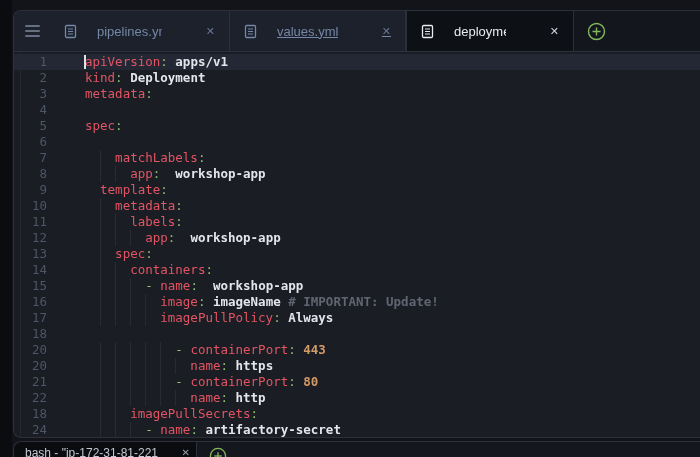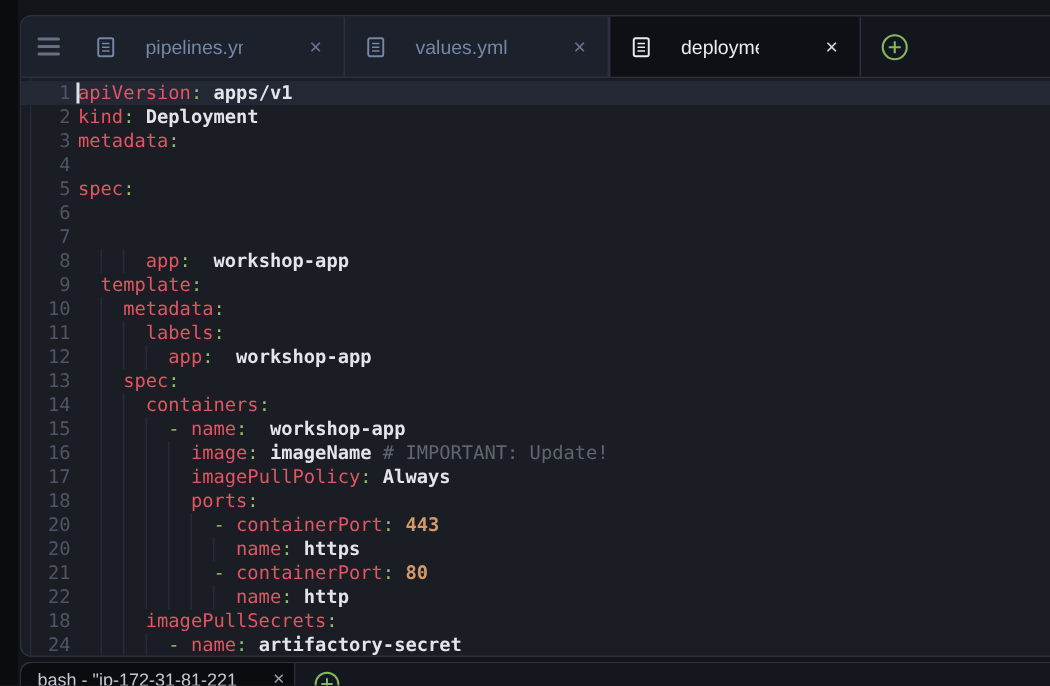--- a/index.html
+++ b/index.html
@@ -38,46 +38,46 @@
   .tab .tab-label { white-space:nowrap; overflow:hidden; }
   .tab .spacer { flex:1; }
   .tab .close { font-size:11px; color:#66748f; padding:2px 4px; cursor:pointer; }
   .tab.active {
     background:var(--active-tab-bg,#0d1015);
     color:var(--active-tab-color,#e9ebee);
     border-left:1px solid var(--card-border,#2b303c);
   }
   .tab.active .close { color:#cfd3da; }
   .tab-1 { width:180px; }
-  .tab-2 { width:176px; }
+  .tab-2 { width:176px;text-decoration:underline; }
   .tab-3 { width:168px; }
   .file-icon { flex-shrink:0; display:block; }
   .tabbar-rest { flex:1; display:flex; align-items:center; background:#13161d; padding-left:11px; }
   .plus-btn {
     width:22px; height:22px; padding:0; border:none; background:transparent; cursor:pointer;
     display:flex; align-items:center; justify-content:center;
   }
 
   
   .editor {
     position:relative; height:386px; padding-top:2px;
     font-family:"DejaVu Sans Mono", monospace;
     font-size:12.5px; line-height:16px; cursor:text;
   }
   .gutter-sep { position:absolute; left:6px; top:0; bottom:0; width:1px; background:#232833; }
   .line { display:flex; height:16px; position:relative; }
   .line.current { background:var(--current-line-bg,#242835); }
   .ln { width:33px; flex-shrink:0; text-align:right; color:var(--line-number-color,#4e5665); }
-  .code { position:relative; margin-left:5px; white-space:pre; color:#dce0e5; }
+  .code { position:relative; margin-left:38px; white-space:pre; color:#dce0e5; }
   .tok-k { color:var(--key-color,#e25563); }
   .tok-p { color:var(--punct-color,#8fc06a); }
   .tok-d { color:var(--punct-color,#8fc06a); }
   .tok-v { color:var(--value-color,#e2e5ea); font-weight:bold; }
   .tok-n { color:var(--number-color,#d19a66); font-weight:bold; }
-  .tok-c { color:var(--comment-color,#5f6672); }
+  .tok-c { color:var(--comment-color,#5f6672);font-weight:bold; }
   .guide { position:absolute; top:0; bottom:0; width:1px; background:#262b36; }
   .caret { position:absolute; top:1px; width:2px; height:14px; background:#dfe3e8; }
 
   
   .terminal-panel {
     position:absolute; left:13px; top:441px; width:695px; height:40px;
     background:#14171d;
     border:1px solid var(--card-border,#2b303c); border-right:none;
     border-radius:8px 0 0 0;
     display:flex; align-items:flex-start;
@@ -174,20 +174,21 @@
         </div>
         <div class="line">
           <span class="ln">5</span>
           <span class="code"><span class="tok-k">spec</span><span class="tok-p">:</span></span>
         </div>
         <div class="line">
           <span class="ln">6</span>
         </div>
         <div class="line">
           <span class="ln">7</span>
+          <span class="code"><span class="guide" style="left: 2ch;"></span>    <span class="tok-k">matchLabels</span><span class="tok-p">:</span></span>
         </div>
         <div class="line">
           <span class="ln">8</span>
           <span class="code"><span class="guide" style="left: 2ch;"></span><span class="guide" style="left: 4ch;"></span>      <span class="tok-k">app</span><span class="tok-p">:</span>  <span class="tok-v">workshop-app</span></span>
         </div>
         <div class="line">
           <span class="ln">9</span>
           <span class="code">  <span class="tok-k">template</span><span class="tok-p">:</span></span>
         </div>
         <div class="line">
@@ -217,21 +218,20 @@
         <div class="line">
           <span class="ln">16</span>
           <span class="code"><span class="guide" style="left: 2ch;"></span><span class="guide" style="left: 4ch;"></span><span class="guide" style="left: 6ch;"></span><span class="guide" style="left: 8ch;"></span>          <span class="tok-k">image</span><span class="tok-p">:</span> <span class="tok-v">imageName</span> <span class="tok-c"># IMPORTANT: Update!</span></span>
         </div>
         <div class="line">
           <span class="ln">17</span>
           <span class="code"><span class="guide" style="left: 2ch;"></span><span class="guide" style="left: 4ch;"></span><span class="guide" style="left: 6ch;"></span><span class="guide" style="left: 8ch;"></span>          <span class="tok-k">imagePullPolicy</span><span class="tok-p">:</span> <span class="tok-v">Always</span></span>
         </div>
         <div class="line">
           <span class="ln">18</span>
-          <span class="code"><span class="guide" style="left: 2ch;"></span><span class="guide" style="left: 4ch;"></span><span class="guide" style="left: 6ch;"></span><span class="guide" style="left: 8ch;"></span>          <span class="tok-k">ports</span><span class="tok-p">:</span></span>
         </div>
         <div class="line">
           <span class="ln">20</span>
           <span class="code"><span class="guide" style="left: 2ch;"></span><span class="guide" style="left: 4ch;"></span><span class="guide" style="left: 6ch;"></span><span class="guide" style="left: 8ch;"></span><span class="guide" style="left: 10ch;"></span>            <span class="tok-d">- </span><span class="tok-k">containerPort</span><span class="tok-p">:</span> <span class="tok-n">443</span></span>
         </div>
         <div class="line">
           <span class="ln">20</span>
           <span class="code"><span class="guide" style="left: 2ch;"></span><span class="guide" style="left: 4ch;"></span><span class="guide" style="left: 6ch;"></span><span class="guide" style="left: 8ch;"></span><span class="guide" style="left: 10ch;"></span><span class="guide" style="left: 12ch;"></span>              <span class="tok-k">name</span><span class="tok-p">:</span> <span class="tok-v">https</span></span>
         </div>
         <div class="line">

